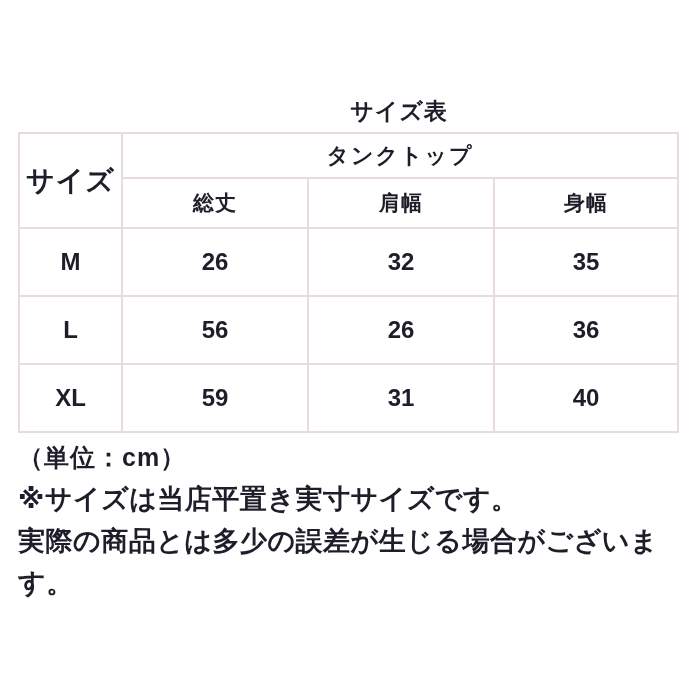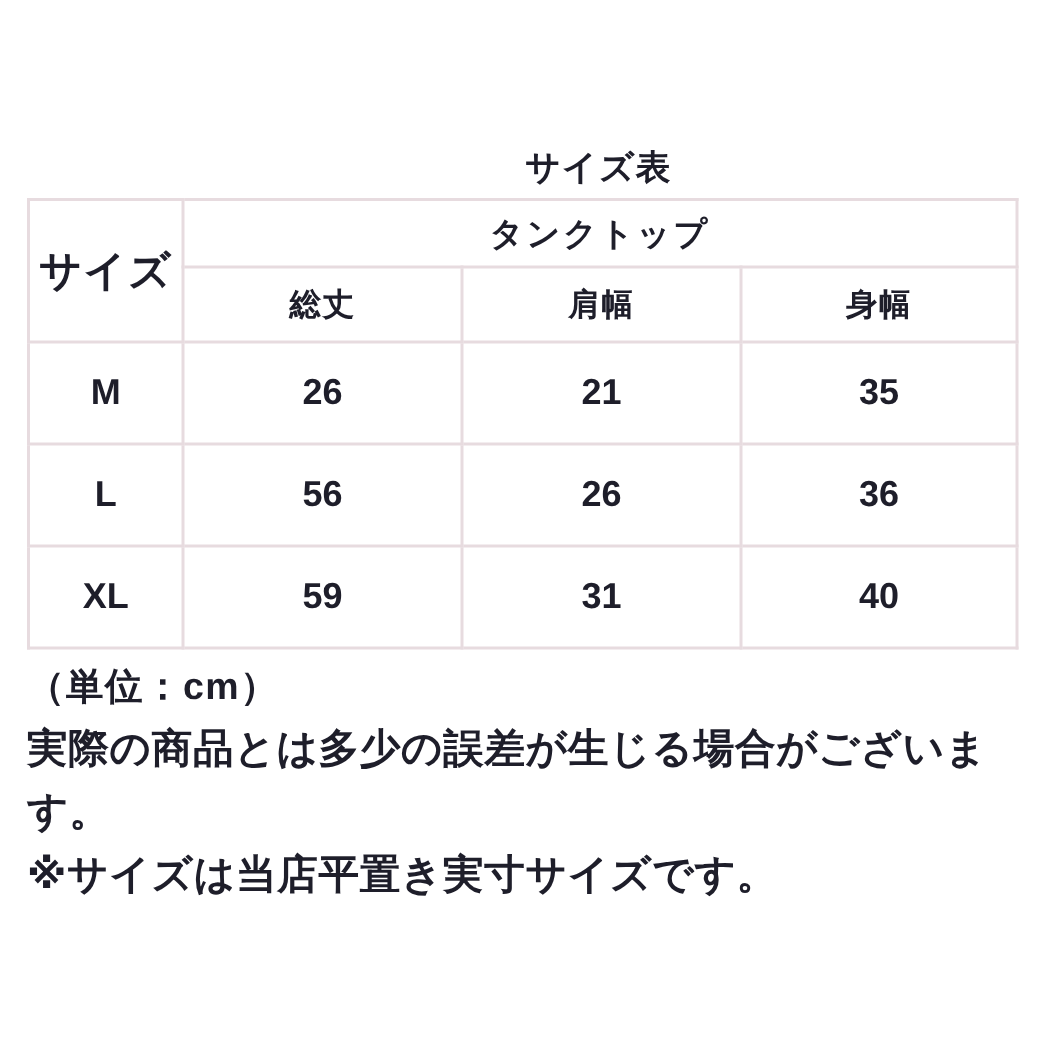--- a/index.html
+++ b/index.html
@@ -91,38 +91,38 @@
         <th colspan="3" class="group-header">タンクトップ</th>
       </tr>
       <tr class="colhead-row">
         <th class="measure-header">総丈</th>
         <th class="measure-header">肩幅</th>
         <th class="measure-header">身幅</th>
       </tr>
       <tr class="data-row">
         <td class="size-cell">M</td>
         <td class="value-cell">26</td>
-        <td class="value-cell">21</td>
+        <td class="value-cell">32</td>
         <td class="value-cell">35</td>
       </tr>
       <tr class="data-row">
         <td class="size-cell">L</td>
         <td class="value-cell">56</td>
         <td class="value-cell">26</td>
         <td class="value-cell">36</td>
       </tr>
       <tr class="data-row">
         <td class="size-cell">XL</td>
         <td class="value-cell">59</td>
         <td class="value-cell">31</td>
         <td class="value-cell">40</td>
       </tr>
     </tbody>
   </table>
 
   <div class="unit-note">（単位：cm）</div>
 
   <div class="notes">
+    <p>※サイズは当店平置き実寸サイズです。</p>
     <p>実際の商品とは多少の誤差が生じる場合がございます。</p>
-    <p>※サイズは当店平置き実寸サイズです。</p>
   </div>
 
 </div>
 
 </body></html>

